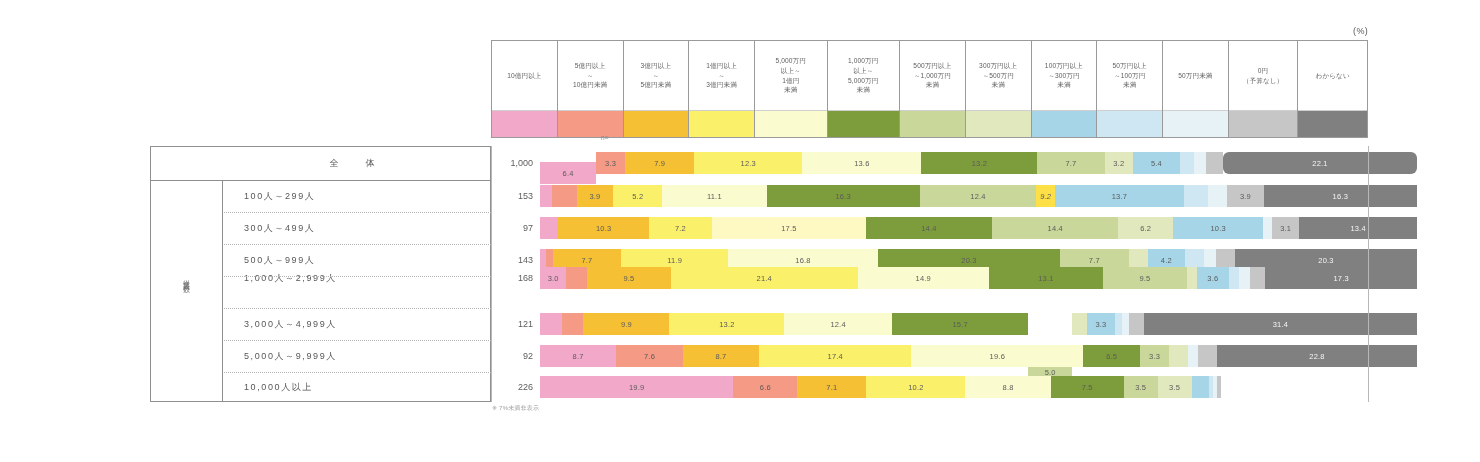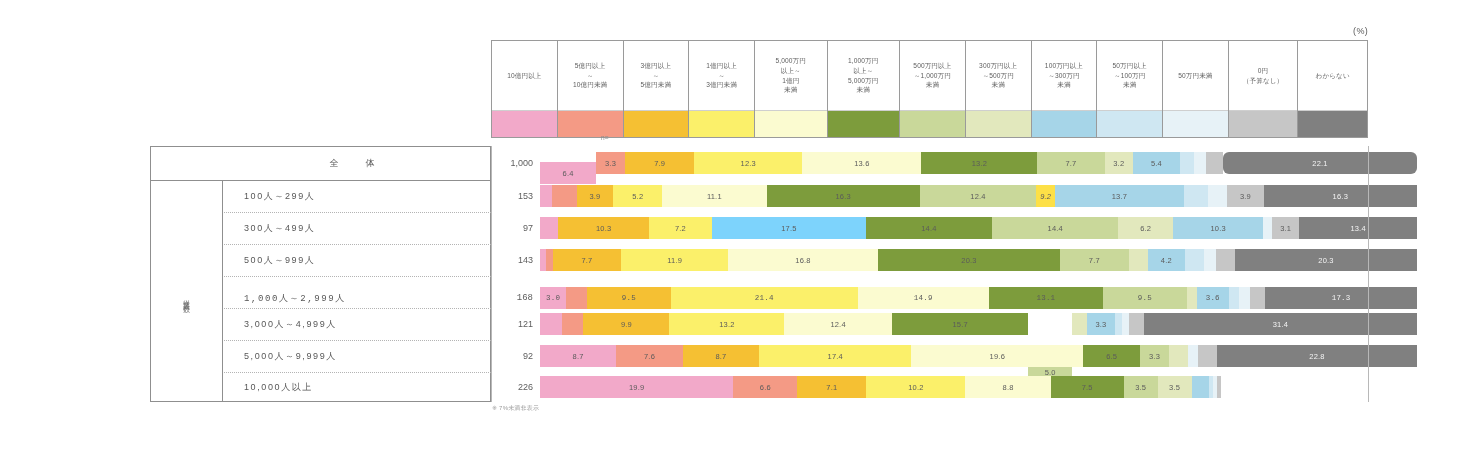--- a/index.html
+++ b/index.html
@@ -203,21 +203,21 @@
       </div>
       <div class="row" style="top: 66px; height: 32px;">
         <div class="cell-group"></div>
         <div class="cell-label">300人～499人</div>
         <div class="cell-n">97</div>
         <div class="cell-bar">
           <div class="bar">
             <div class="seg" style="width: 2.1021%; background: rgb(242, 169, 201);"></div>
             <div class="seg" style="width: 10.3103%; background: rgb(245, 192, 51);">10.3</div>
             <div class="seg" style="width: 7.20721%; background: rgb(251, 240, 106);">7.2</div>
-            <div class="seg" style="width: 17.5175%; background: #7dd3fc;">17.5</div>
+            <div class="seg" style="width: 17.5175%; background: #fef9c3;">17.5</div>
             <div class="seg" style="width: 14.4144%; background: rgb(125, 156, 60);">14.4</div>
             <div class="seg" style="width: 14.4144%; background: rgb(201, 216, 154);">14.4</div>
             <div class="seg" style="width: 6.20621%; background: rgb(226, 232, 189);">6.2</div>
             <div class="seg" style="width: 10.3103%; background: rgb(166, 213, 232);">10.3</div>
             <div class="seg" style="width: 1.001%; background: rgb(231, 242, 247);"></div>
             <div class="seg" style="width: 3.1031%; background: rgb(198, 198, 198);">3.1</div>
             <div class="seg" style="width: 13.4134%; background: rgb(128, 128, 128); color: rgb(244, 244, 244);">13.4</div>
           </div>
         </div>
       </div>
@@ -236,21 +236,21 @@
             <div class="seg" style="width: 7.85714%; background: rgb(201, 216, 154);">7.7</div>
             <div class="seg" style="width: 2.14286%; background: rgb(226, 232, 189);"></div>
             <div class="seg" style="width: 4.28571%; background: rgb(166, 213, 232);">4.2</div>
             <div class="seg" style="width: 2.14286%; background: rgb(207, 231, 242);"></div>
             <div class="seg" style="width: 1.42857%; background: rgb(231, 242, 247);"></div>
             <div class="seg" style="width: 2.14286%; background: rgb(198, 198, 198);"></div>
             <div class="seg" style="width: 20.7143%; background: rgb(128, 128, 128); color: rgb(244, 244, 244);">20.3</div>
           </div>
         </div>
       </div>
-      <div class="row" style="top: 136px; height: 32px; font-family: Liberation Mono, monospace;">
+      <div class="row" style="top: 116px; height: 32px;">
         <div class="cell-group">従業員数</div>
         <div class="cell-label">1,000人～2,999人</div>
         <div class="cell-n">168</div>
         <div class="cell-bar">
           <div class="bar">
             <div class="seg" style="width: 2.997%; background: rgb(242, 169, 201);">3.0</div>
             <div class="seg" style="width: 2.3976%; background: rgb(244, 154, 133);"></div>
             <div class="seg" style="width: 9.49051%; background: rgb(245, 192, 51);">9.5</div>
             <div class="seg" style="width: 21.3786%; background: rgb(251, 240, 106);">21.4</div>
             <div class="seg" style="width: 14.8851%; background: rgb(251, 251, 208);">14.9</div>

